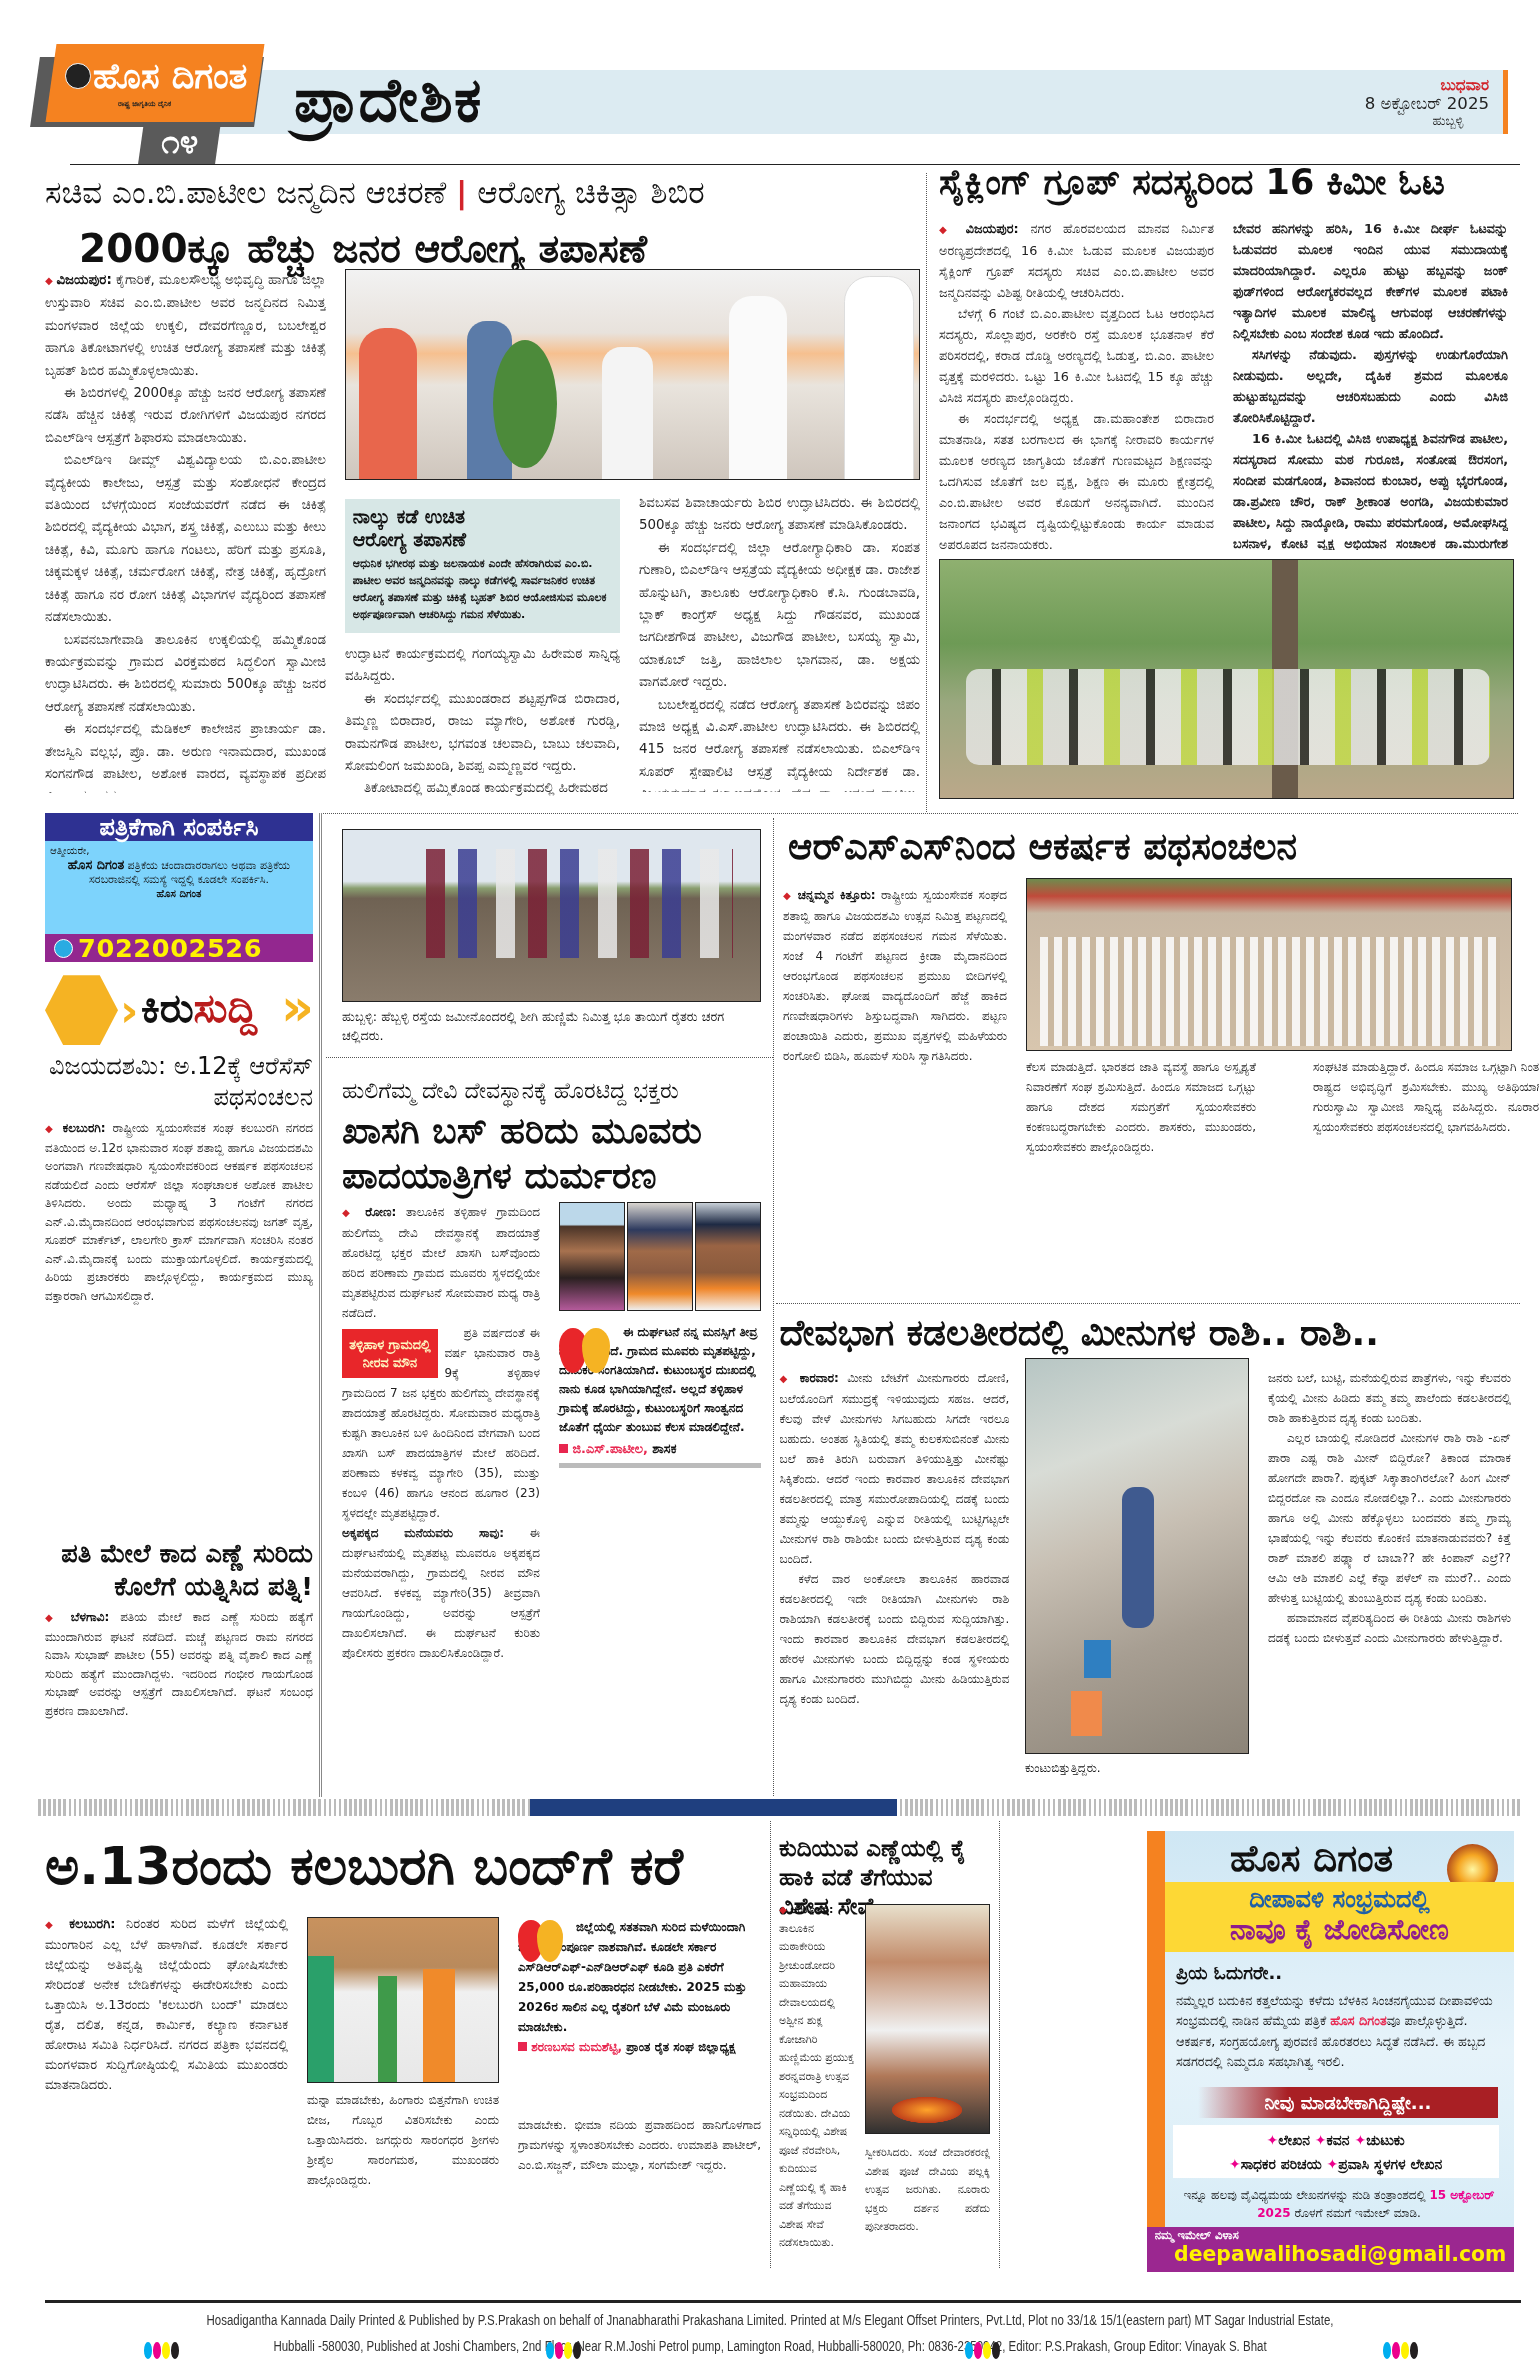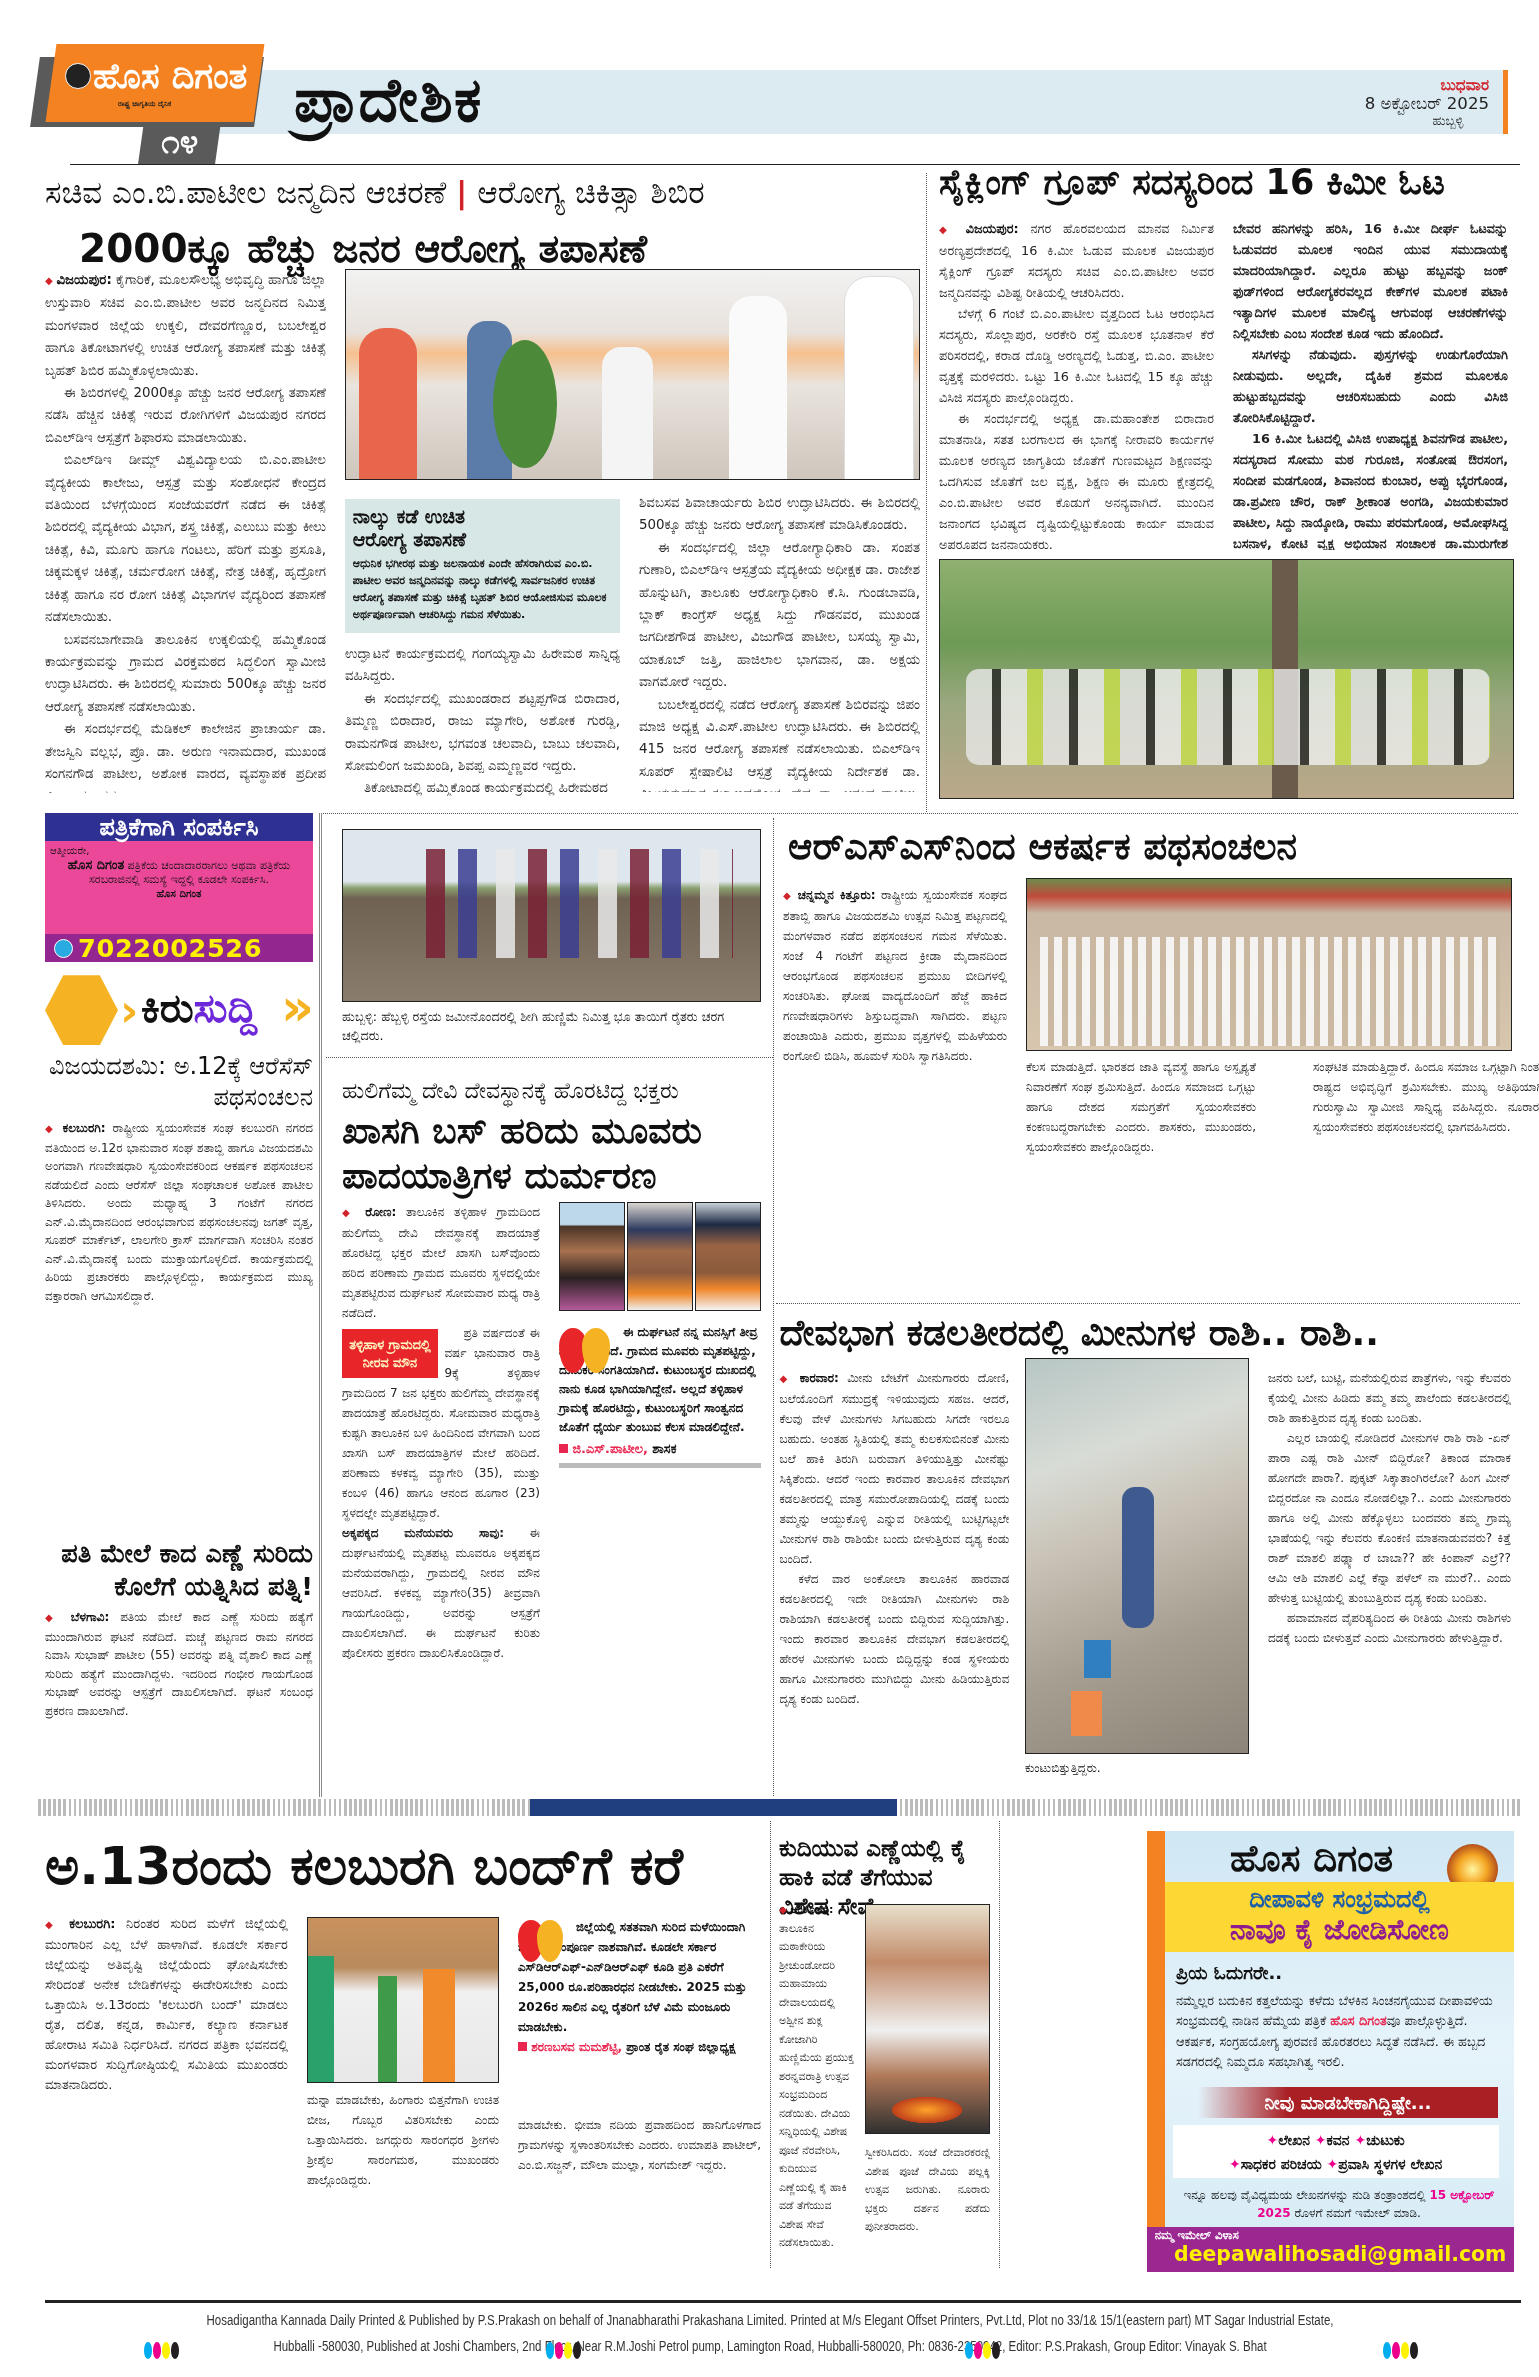--- a/index.html
+++ b/index.html
@@ -101,36 +101,36 @@
   <div class="abs photo" style="left:0;top:399px;width:575px;height:240px;background:linear-gradient(180deg,#8fb070 0%,#6d9a55 35%,#9aa87f 60%,#bba88a 100%);">
     <div class="abs" style="left:332px;top:0;width:25.6px;height:240px;background:#6a5b4a;"></div>
     <div class="abs" style="left:25.6px;top:109px;width:524px;height:96px;background:repeating-linear-gradient(90deg,#e8e8e8 0 25.6px,#222 25.6px 35px,#f0f0f0 35px 61px,#c8e04a 61px 77px);opacity:.8;border-radius:12.8px;"></div>
   </div>
 </div>
 
 <div class="abs rule-dots" style="left:323px;top:813px;width:1195px;"></div>
 
 <div class="abs" style="left:45px;top:813px;width:268px;height:151px;">
   <div style="background:#2e3192;color:#fff;font-size:24px;font-weight:bold;text-align:center;height:28px;line-height:28px;">ಪತ್ರಿಕೆಗಾಗಿ ಸಂಪರ್ಕಿಸಿ</div>
-  <div style="background:#ec4899;padding:2.6px 5.1px;height:93px;font-size:10.2px;line-height:14px;">
+  <div style="background:#7dd3fc;padding:2.6px 5.1px;height:93px;font-size:10.2px;line-height:14px;">
     <div>ಆತ್ಮೀಯರೇ,</div>
     <div style="text-align:center;"><b style="font-size:12.8px;">ಹೊಸ ದಿಗಂತ</b> <span style="font-size:11px;">ಪತ್ರಿಕೆಯ ಚಂದಾದಾರರಾಗಲು ಅಥವಾ ಪತ್ರಿಕೆಯ ಸರಬರಾಜಿನಲ್ಲಿ ಸಮಸ್ಯೆ ಇದ್ದಲ್ಲಿ ಕೂಡಲೇ ಸಂಪರ್ಕಿಸಿ.</span></div>
     <div style="text-align:center;font-weight:bold;">ಹೊಸ ದಿಗಂತ</div>
   </div>
   <div style="background:#93278f;height:28px;display:flex;align-items:center;padding-left:9px;">
     <span style="display:inline-block;width:19px;height:19px;border-radius:50%;background:#29abe2;border:1.9px solid #fff;margin-right:5.1px;"></span>
     <span style="color:#fff200;font-size:25.6px;font-weight:900;letter-spacing:0.6px;">7022002526</span>
   </div>
 </div>
 
 <div class="abs" style="left:45px;top:972px;width:268px;height:77px;">
   <div class="abs" style="left:0;top:3.2px;width:73px;height:70px;background:#f5b323;clip-path:polygon(25% 0,75% 0,100% 50%,75% 100%,25% 100%,0 50%);"></div>
   <div class="abs" style="left:75px;top:11.5px;font-size:45px;color:#f5b323;font-weight:900;">›</div>
   <div class="abs" style="left:96px;top:12.8px;font-size:40px;font-weight:900;">
-    <span>ಕಿರು</span><span style="color:#6d28d9;">ಸುದ್ದಿ</span>
+    <span>ಕಿರು</span><span style="color:#b91c1c;">ಸುದ್ದಿ</span>
   </div>
   <div class="abs" style="left:236px;top:6.4px;font-size:51px;color:#f5b323;font-weight:900;">»</div>
 </div>
 
 <div class="abs" style="left:45px;top:1051px;width:268px;height:479px;">
   <div class="hl" style="font-size:24px;line-height:31px;text-align:right;font-weight:normal;">ವಿಜಯದಶಮಿ: ಅ.12ಕ್ಕೆ ಆರೆಸೆಸ್ ಪಥಸಂಚಲನ</div>
   <div class="body" style="margin-top:6.4px;height:403px;overflow:hidden;font-size:12px;line-height:18.5px;">
     <p class="first"><span class="dateline">ಕಲಬುರಗಿ:</span> <span>ರಾಷ್ಟ್ರೀಯ ಸ್ವಯಂಸೇವಕ ಸಂಘ ಕಲಬುರಗಿ ನಗರದ ವತಿಯಿಂದ ಅ.12ರ ಭಾನುವಾರ ಸಂಘ ಶತಾಬ್ದಿ ಹಾಗೂ ವಿಜಯದಶಮಿ ಅಂಗವಾಗಿ ಗಣವೇಷಧಾರಿ ಸ್ವಯಂಸೇವಕರಿಂದ ಆಕರ್ಷಕ ಪಥಸಂಚಲನ ನಡೆಯಲಿದೆ ಎಂದು ಆರೆಸೆಸ್ ಜಿಲ್ಲಾ ಸಂಘಚಾಲಕ ಅಶೋಕ ಪಾಟೀಲ ತಿಳಿಸಿದರು. ಅಂದು ಮಧ್ಯಾಹ್ನ 3 ಗಂಟೆಗೆ ನಗರದ ಎನ್.ವಿ.ಮೈದಾನದಿಂದ ಆರಂಭವಾಗುವ ಪಥಸಂಚಲನವು ಜಗತ್ ವೃತ್ತ, ಸೂಪರ್ ಮಾರ್ಕೆಟ್, ಲಾಲಗೇರಿ ಕ್ರಾಸ್ ಮಾರ್ಗವಾಗಿ ಸಂಚರಿಸಿ ನಂತರ ಎನ್.ವಿ.ಮೈದಾನಕ್ಕೆ ಬಂದು ಮುಕ್ತಾಯಗೊಳ್ಳಲಿದೆ. ಕಾರ್ಯಕ್ರಮದಲ್ಲಿ ಹಿರಿಯ ಪ್ರಚಾರಕರು ಪಾಲ್ಗೊಳ್ಳಲಿದ್ದು, ಕಾರ್ಯಕ್ರಮದ ಮುಖ್ಯ ವಕ್ತಾರರಾಗಿ ಆಗಮಿಸಲಿದ್ದಾರೆ.</span></p>
   </div>
 </div>

